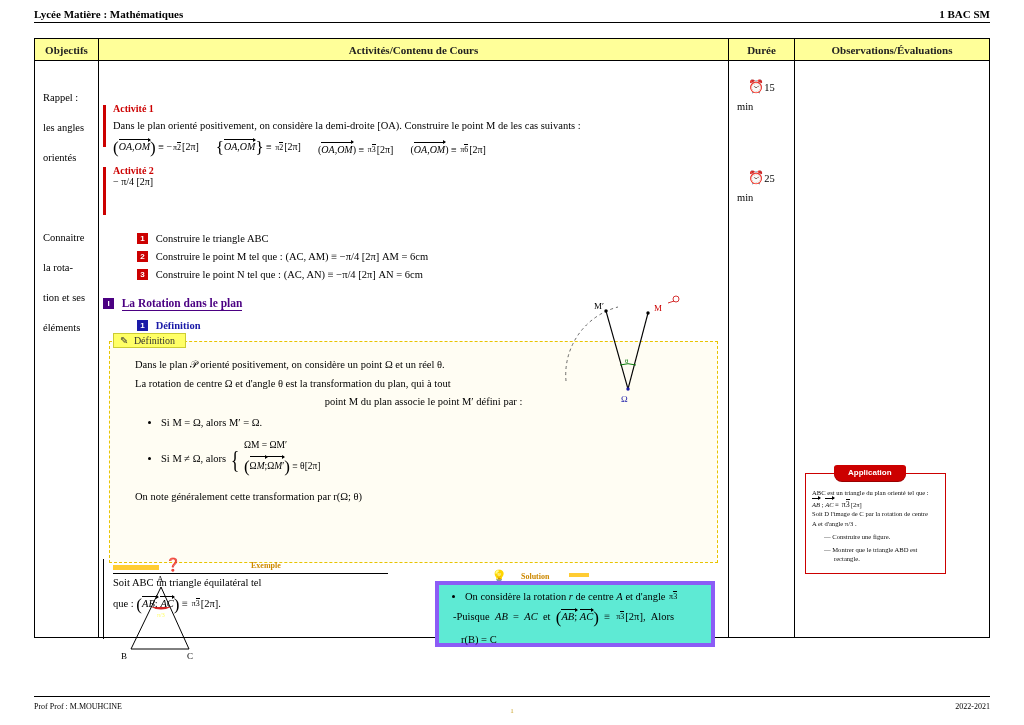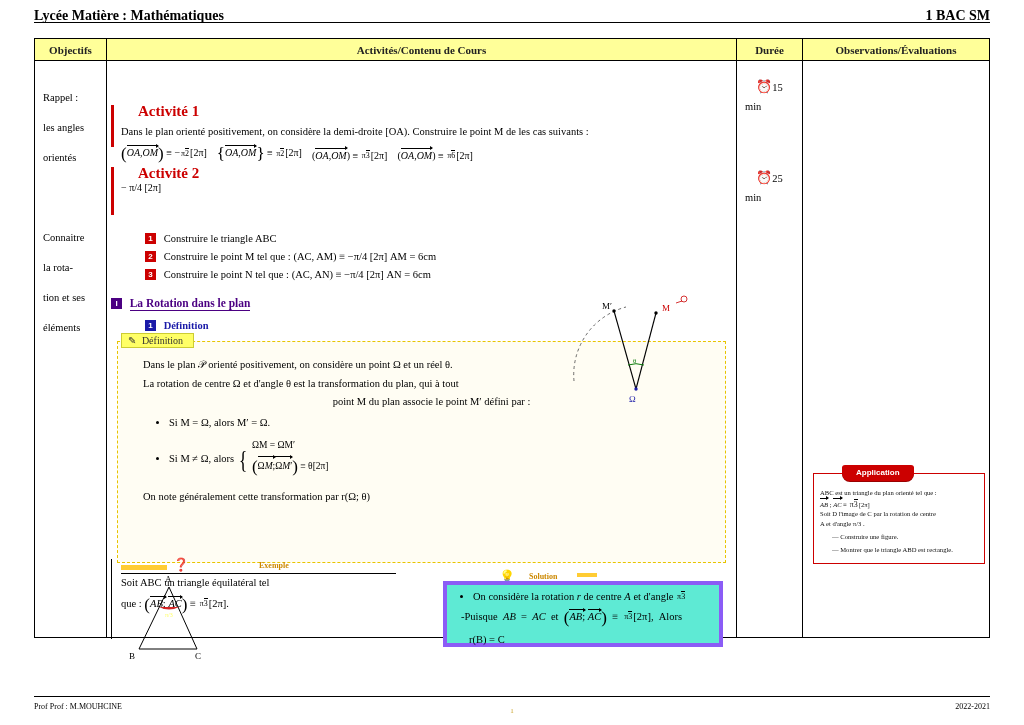--- a/index.html
+++ b/index.html
@@ -10,21 +10,21 @@
     color:#000;
     position:relative;
     overflow:hidden;
   }
   .page{position:absolute;inset:0;}
 
   
   .hdr{
     position:absolute;top:8px;left:34px;right:34px;
     display:flex;justify-content:space-between;align-items:baseline;
-    font-size:14px;font-weight:bold;
+    font-size:11px;font-weight:bold;
   }
   .hdr-rule{
     position:absolute;top:22px;left:34px;right:34px;height:1px;background:#000;
   }
   .ftr{
     position:absolute;bottom:14px;left:34px;right:34px;
     display:flex;justify-content:space-between;align-items:flex-end;
     font-size:8px;font-weight:normal;
   }
   .ftr-rule{
@@ -43,38 +43,38 @@
   }
   .thead{
     display:flex;height:22px;background:#ffff99;border-bottom:1px solid #000;
     box-sizing:border-box;
   }
   .th{
     display:flex;align-items:center;justify-content:center;
     font-size:11px;font-weight:bold;color:#222;
     box-sizing:border-box;
   }
-  .c1{width:72px;border-right:1px solid #000;}
+  .c1{width:64px;border-right:1px solid #000;}
   .c2{width:630px;border-right:1px solid #000;}
   .c3{width:66px;border-right:1px solid #000;}
   .c4{flex:1;}
   .tbody{display:flex;height:577px;}
   .td{box-sizing:border-box;position:relative;}
   .td.c1,.td.c2,.td.c3{border-right:1px solid #000;}
 
   
   .obj{
     padding:22px 8px 0 8px;font-size:10.5px;line-height:30px;text-align:justify;
   }
   .obj div{white-space:nowrap;}
   .obj-block2{margin-top:50px;}
 
   
   .body2{position:relative;height:100%;font-size:10.5px;}
-  .act-title{color:#cc0000;font-weight:bold;font-size:15px;margin-left:17px;}
+  .act-title{color:#cc0000;font-weight:bold;font-size:10px;}
   .redbar{
     position:absolute;left:0;width:3px;background:#cc0000;
   }
   .line{margin:0 0 7px 0;}
 
   .num-sq{
     display:inline-block;width:11px;height:11px;line-height:11px;
     background:#cc0000;color:#fff;font-size:8px;text-align:center;
     font-family:"Liberation Sans",sans-serif;font-weight:bold;
     vertical-align:1px;margin-right:5px;
@@ -120,21 +120,21 @@
     background:#5eead4;
   }
 
   
   .dur{padding:18px 0 0 0;text-align:center;font-size:10.5px;}
   .clock{font-size:13px;}
   .dur-block{margin-bottom:58px;}
 
   
   .appbox{
-    position:absolute;left:10px;top:412px;width:172px;
+    position:absolute;left:10px;top:412px;width:141px;
     border:1px solid #cc0000;background:#fff;box-sizing:border-box;
     padding:14px 6px 6px 6px;font-size:6.6px;line-height:1.45;color:#111;
   }
   .app-banner{
     position:absolute;left:28px;top:-9px;
     background:#cc0000;color:#fff;font-weight:bold;font-size:8px;
     padding:2px 14px;border-radius:3px 3px 8px 8px;
     font-family:"Liberation Sans",sans-serif;
     box-shadow:0 1px 0 #900;
   }
@@ -193,21 +193,21 @@
         </div>
       </div>
 
       <div class="td c2">
         <div class="body2">
 
           <div class="redbar" style="left:4px;top:44px;height:42px;"></div>
           <div style="position:absolute;left:14px;top:42px;right:8px;">
             <div class="act-title">Activité  1</div>
             <div class="line" style="margin-top:6px;">Dans le plan orienté positivement, on considère la demi-droite [OA). Construire le point M de les cas suivants :</div>
-            <div class="line" style="display:flex;gap:10px;align-items:center;font-size:10px;">
+            <div class="line" style="display:flex;gap:17px;align-items:center;font-size:10px;">
               <span><span class="paren-big">(</span><span class="vec"><i>OA</i>,<i>OM</i></span><span class="paren-big">)</span> ≡ −<span class="frac"><span class="num">π</span><span class="den">2</span></span>[2π]</span>
               <span><span class="paren-big">{</span><span class="vec"><i>OA</i>,<i>OM</i></span><span class="paren-big">}</span> ≡ <span class="frac"><span class="num">π</span><span class="den">2</span></span>[2π]</span>
               <span>(<span class="vec"><i>OA</i>,<i>OM</i></span>) ≡ <span class="frac"><span class="num">π</span><span class="den">3</span></span>[2π]</span>
               <span>(<span class="vec"><i>OA</i>,<i>OM</i></span>) ≡ <span class="frac"><span class="num">π</span><span class="den">6</span></span>[2π]</span>
             </div>
           </div>
 
           <div class="redbar" style="left:4px;top:106px;height:48px;"></div>
           <div style="position:absolute;left:14px;top:104px;right:8px;">
             <div class="act-title">Activité  2</div>

